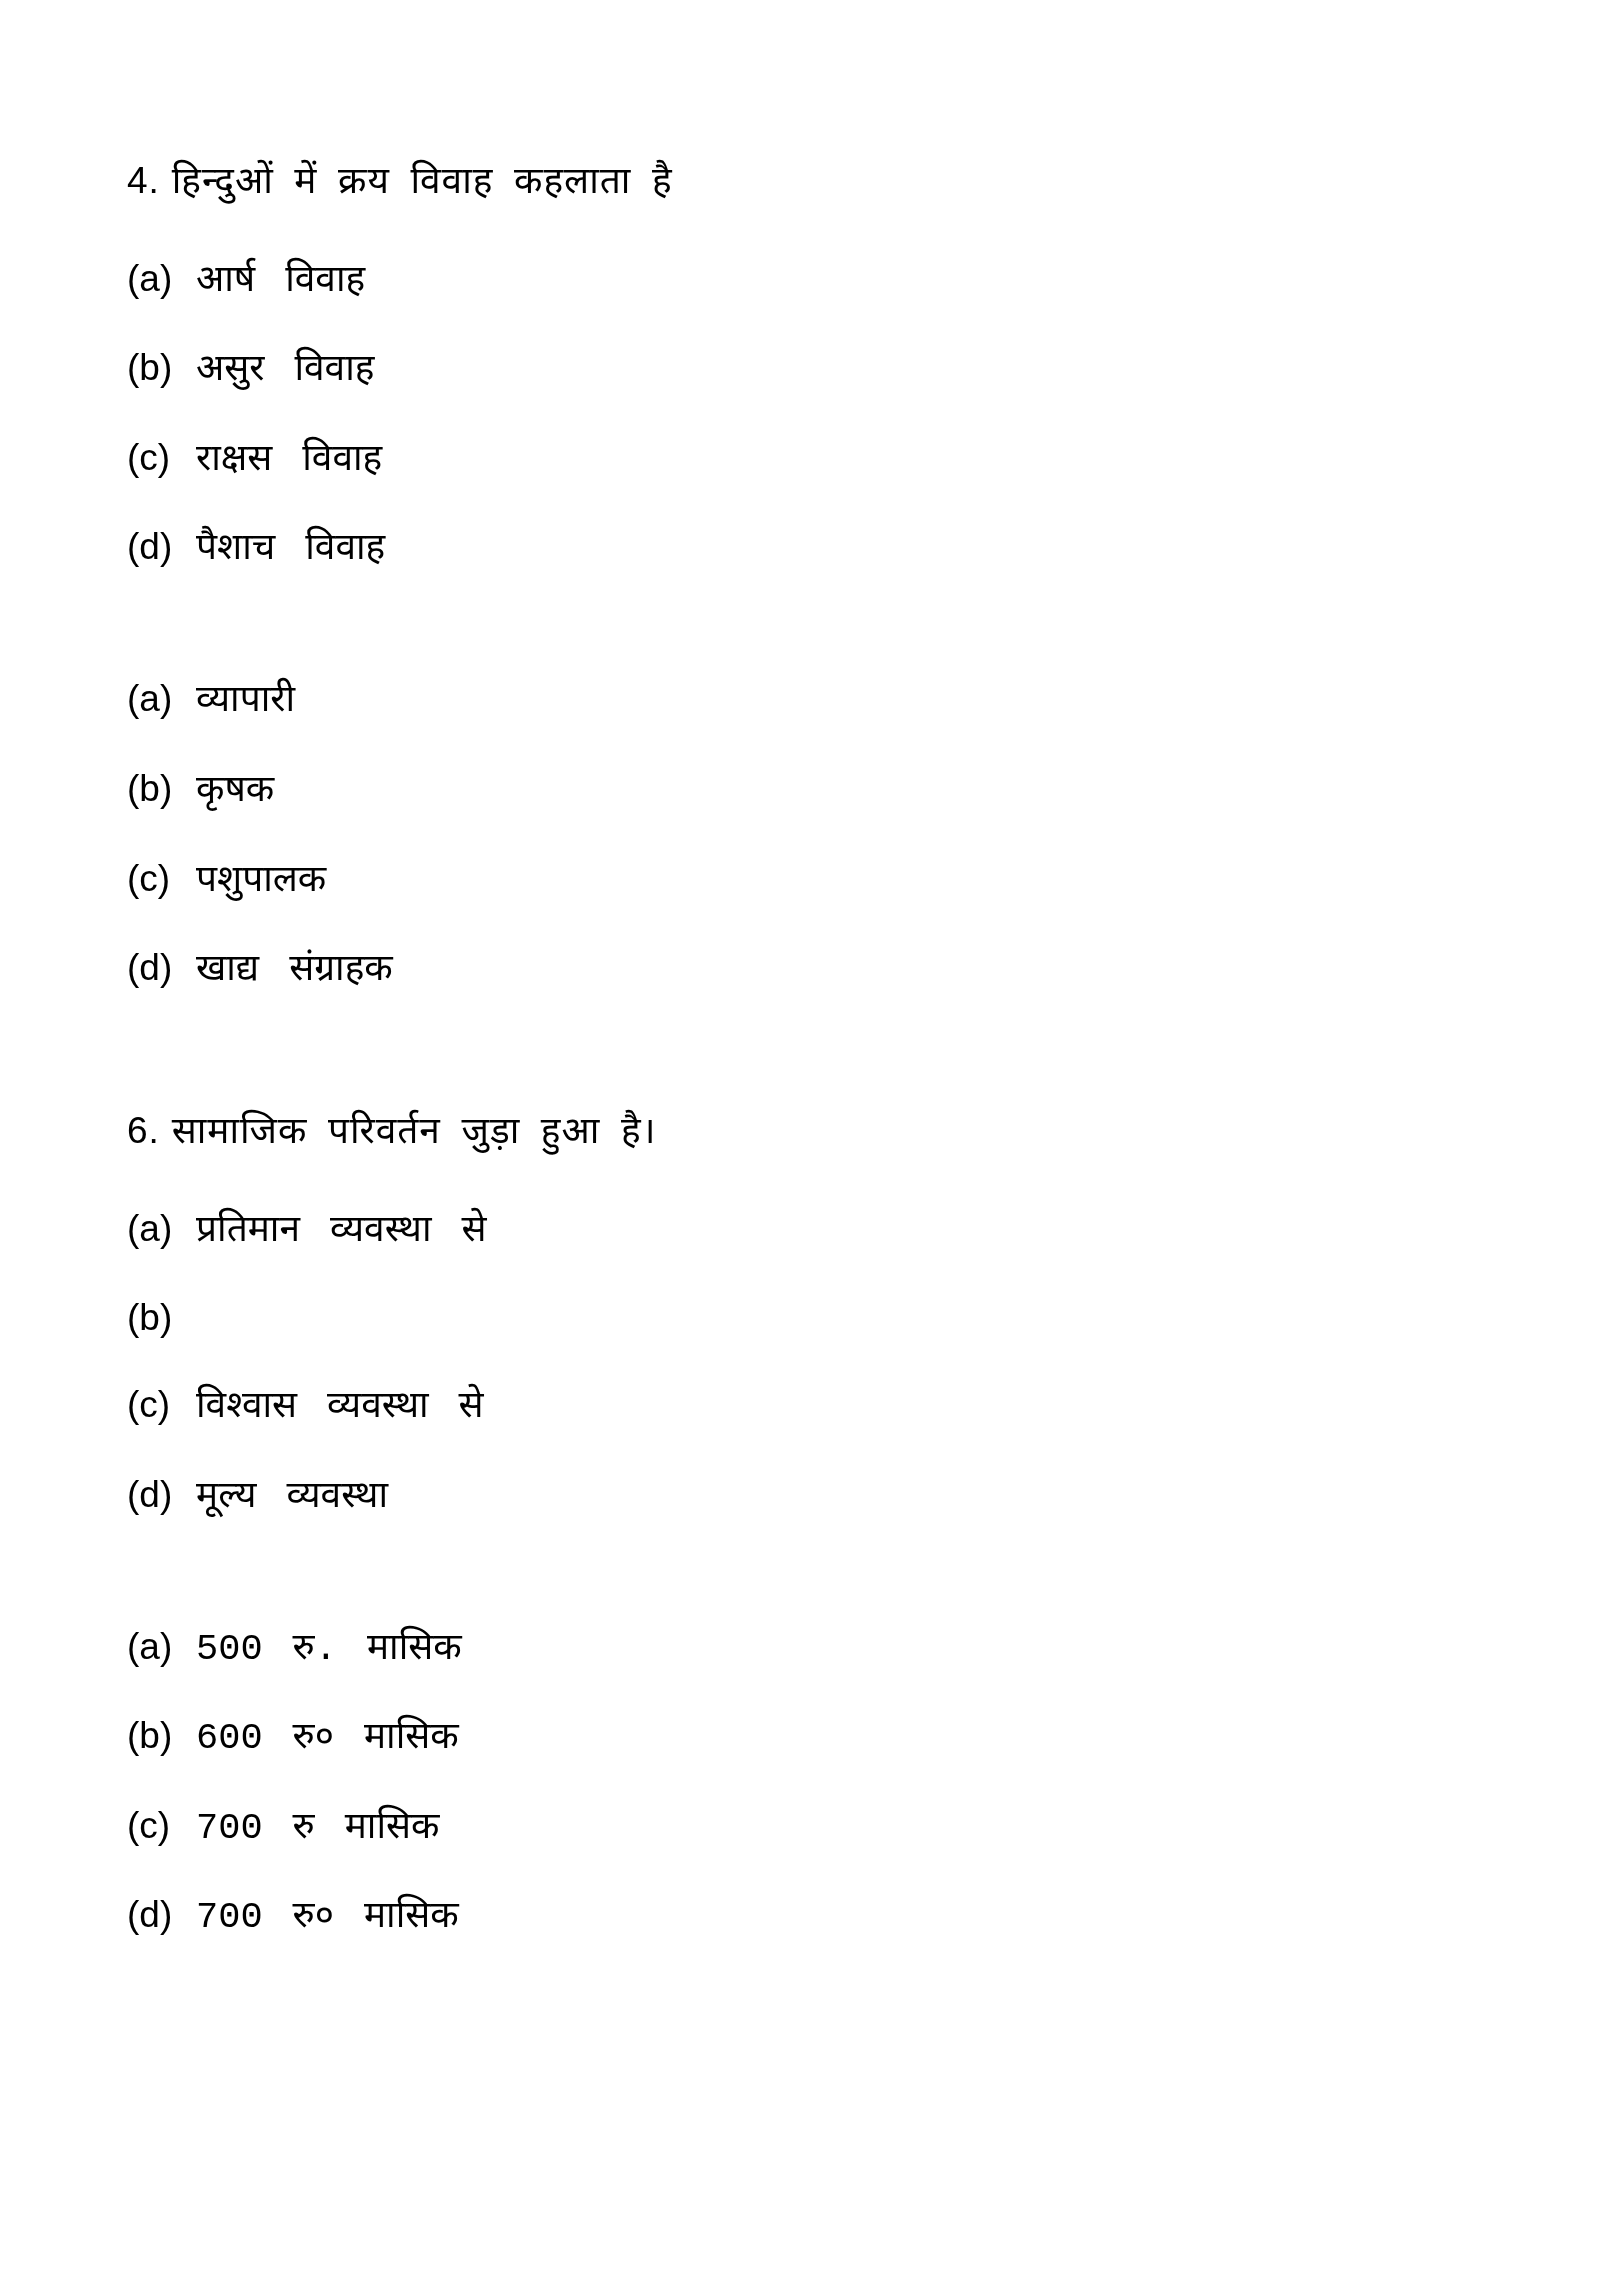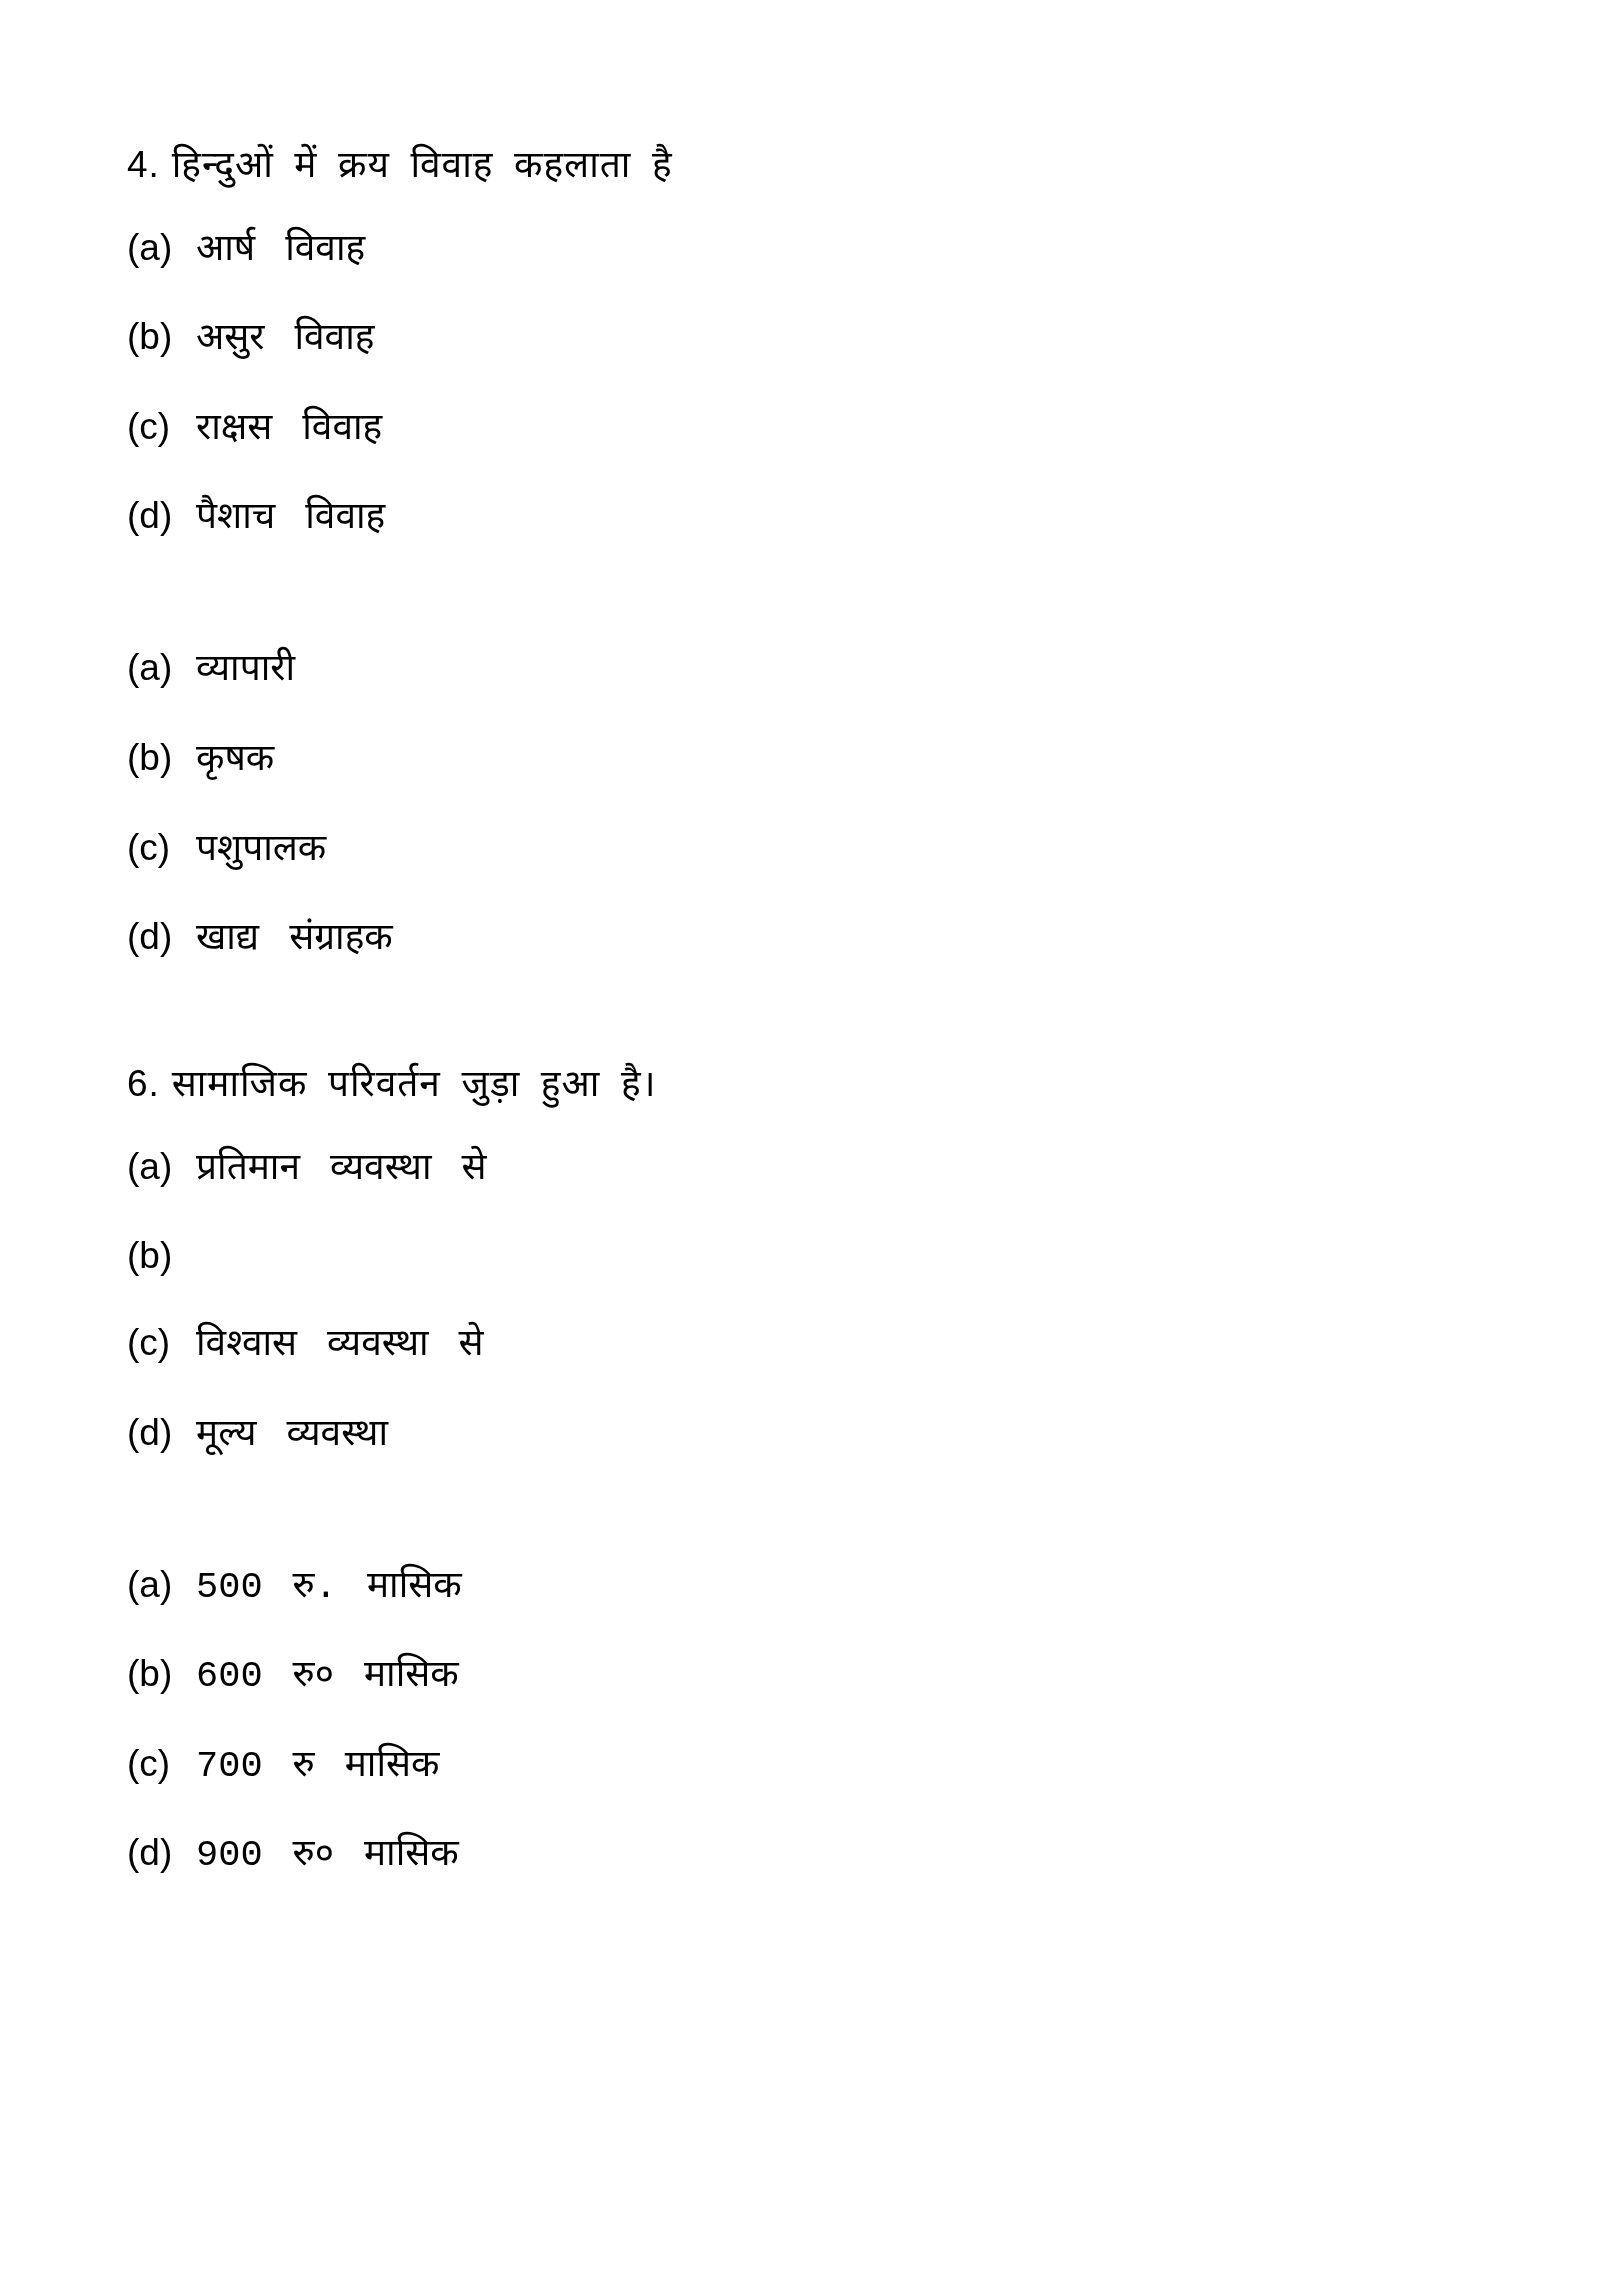--- a/index.html
+++ b/index.html
@@ -19,21 +19,21 @@
     position: absolute;
     left: 127px;
     top: 137px;
     width: 1372px;
   }
   .question-block {
     margin-bottom: 84px;
   }
   .question {
     font-size: 37px;
-    line-height: 56px;
+    line-height: 87px;
     margin: 0 0 21.6px 0;
     letter-spacing: 1px;
     word-spacing: 7.8px;
   }
   .options {
     list-style: none;
     margin: 0;
     padding: 0;
   }
   .option {
@@ -143,19 +143,19 @@
       <li class="option">
         <span class="opt-label">(b)</span>
         <span class="opt-text">600 रु० मासिक</span>
       </li>
       <li class="option">
         <span class="opt-label">(c)</span>
         <span class="opt-text">700 रु मासिक</span>
       </li>
       <li class="option">
         <span class="opt-label">(d)</span>
-        <span class="opt-text">900 रु० मासिक</span>
+        <span class="opt-text">700 रु० मासिक</span>
       </li>
     </ul>
   </section>
 
 </div>
 
 
 </body></html>

